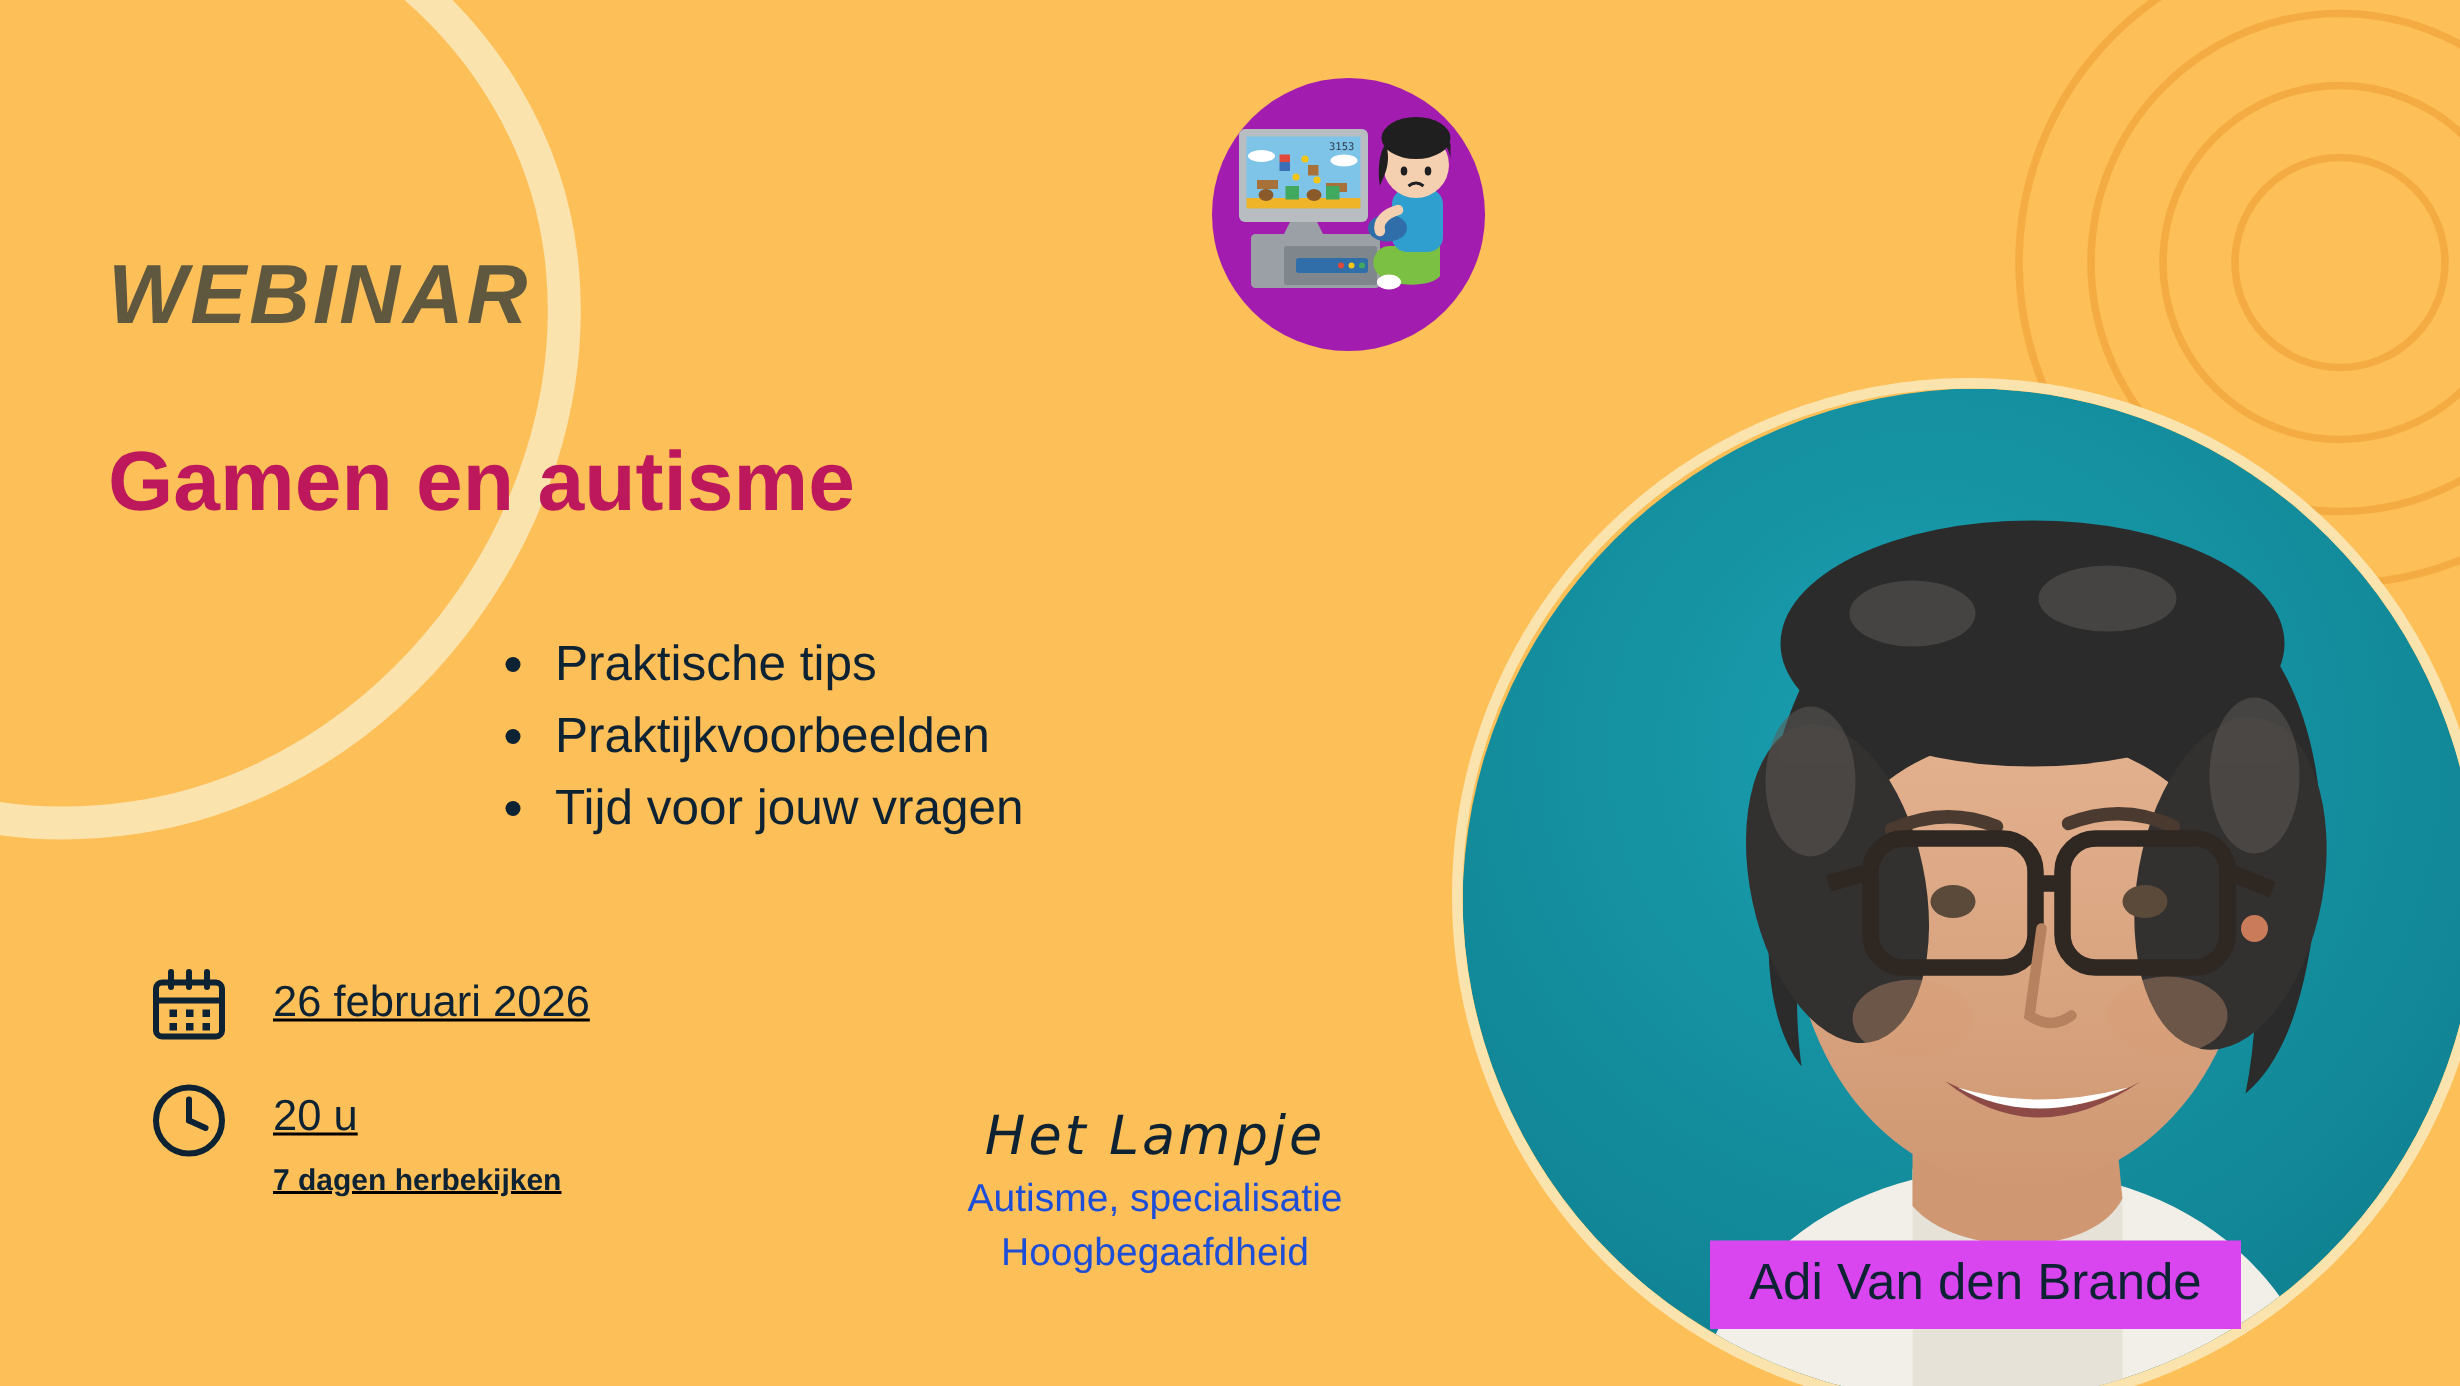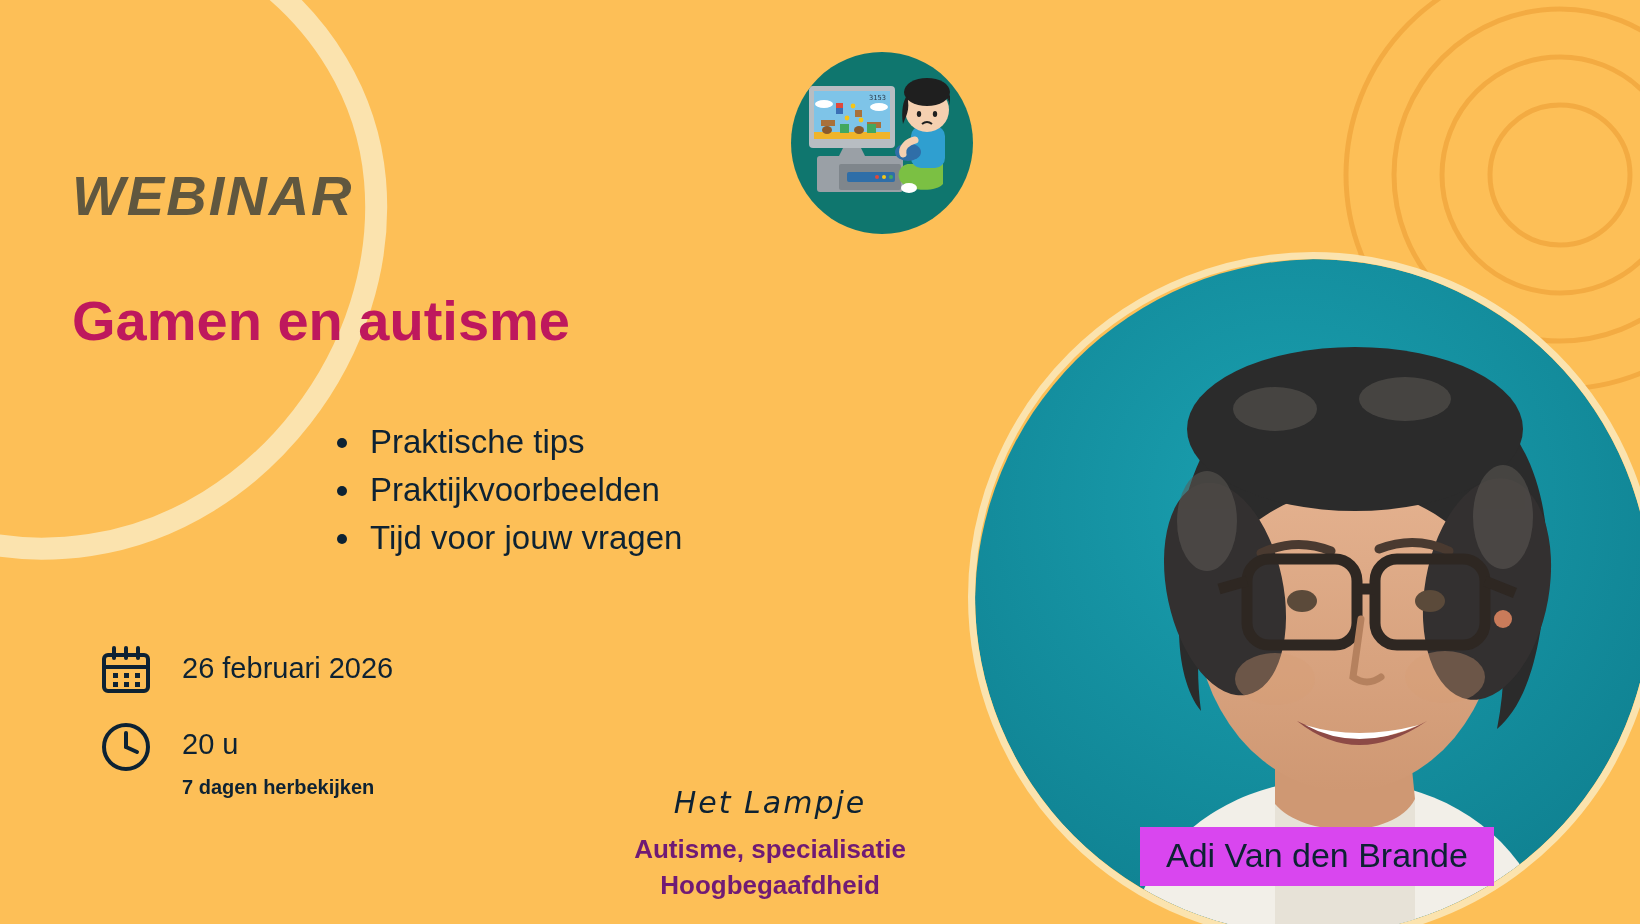--- a/index.html
+++ b/index.html
@@ -31,44 +31,44 @@
   .bullets{
     position:absolute;left:330px;top:418px;
     margin:0;padding:0 0 0 34px;
     list-style:disc;
     color:#0d2233;
     font-size:33px;line-height:48px;
   }
   .bullets li{padding-left:6px;}
 
   
-  .meta{position:absolute;left:100px;top:645px;}
+  .meta{position:absolute;left:100px;top:645px;text-decoration:underline;}
   .meta-row{display:flex;align-items:flex-start;margin-bottom:24px;}
   .meta-icon{width:52px;height:52px;flex:0 0 52px;margin-right:30px;}
   .meta-text{color:#0d2233;font-size:29px;line-height:38px;padding-top:4px;}
   .meta-strong{font-weight:bold;font-size:20px;line-height:40px;}
 
   
   .game-badge{
-    position:absolute;left:791px;top:52px;
+    position:absolute;left:808px;top:52px;
     width:182px;height:182px;border-radius:50%;
-    background:#0f766e;overflow:hidden;
+    background:#a21caf;overflow:hidden;
   }
   .game-badge svg{position:absolute;left:0;top:0;}
 
   
   .brand{position:absolute;left:598px;top:738px;width:344px;text-align:center;}
   .brand-name{
     font-family:"DejaVu Sans","Liberation Sans",sans-serif;
-    font-size:30px;font-style:italic;color:#0d2233;
-    letter-spacing:2px;line-height:1.1;margin-top:48px;
+    font-size:36px;font-style:italic;color:#0d2233;
+    letter-spacing:2px;line-height:1.1;
   }
   .brand-sub{
-    font-size:26px;color:#701a75;line-height:36px;margin-top:12px;
-    font-weight:700;
+    font-size:26px;color:#1d4ed8;line-height:36px;margin-top:2px;
+    font-weight:400;
   }
 
   
   .portrait-wrap{
     position:absolute;left:968px;top:252px;
     width:690px;height:690px;
   }
   .portrait-ring{
     position:absolute;inset:0;border-radius:50%;
     border:7px solid #fbe3ae;box-sizing:border-box;overflow:hidden;

